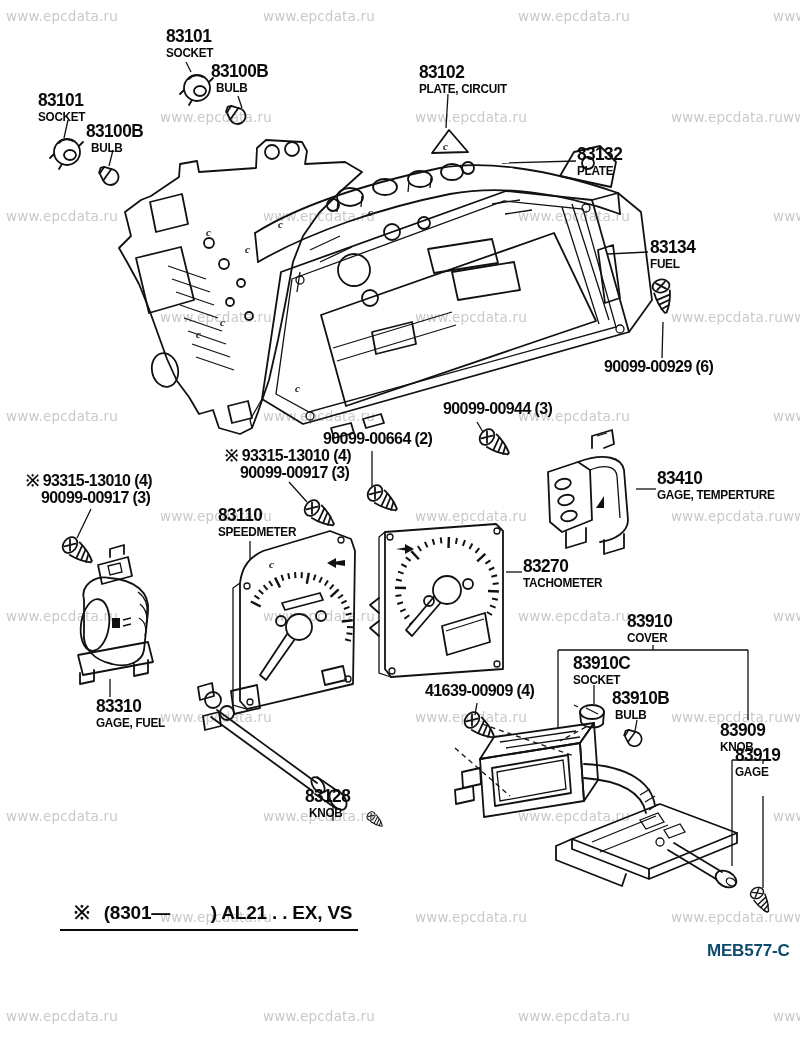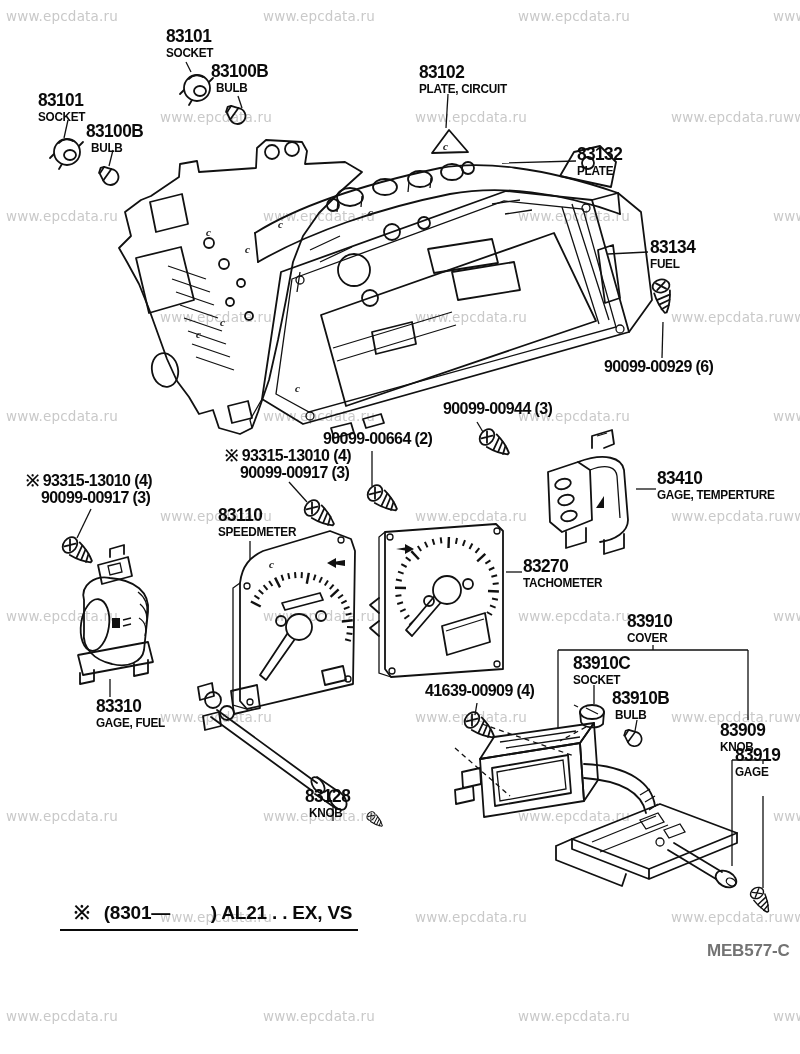--- a/index.html
+++ b/index.html
@@ -19,21 +19,21 @@
   .pname{font-weight:bold;font-size:12px;letter-spacing:-0.3px;margin-top:1px;transform:scaleX(0.98);transform-origin:left top;}
   .snum{font-weight:bold;font-size:16px;letter-spacing:-0.6px;}
   .indent{margin-left:15px;}
   #footnote{
     position:absolute;left:60px;top:899px;z-index:2;color:#0a0a0a;
     font-weight:bold;font-size:19px;white-space:pre;letter-spacing:-0.2px;
     border-bottom:2.5px solid #0a0a0a;padding:0 6px 4px 14px;
   }
   #footnote .marker{margin-right:14px;}
   #diagram-code{
-    position:absolute;left:707px;top:941px;z-index:2;color:#737373;
+    position:absolute;left:707px;top:941px;z-index:2;color:#0c4a6e;
     font-weight:bold;font-size:17px;letter-spacing:-0.2px;
   }
   svg .ln{fill:none;stroke:#111;stroke-width:1.8;stroke-linejoin:round;stroke-linecap:round;}
   svg .thin{fill:none;stroke:#111;stroke-width:1.3;}
   svg .dash{fill:none;stroke:#111;stroke-width:1.3;stroke-dasharray:5 4;}
   svg .fillw{fill:#fff;stroke:#111;stroke-width:1.8;stroke-linejoin:round;}
   svg .blk{fill:#111;stroke:none;}
   svg text.cmark{font:italic bold 11px "Liberation Serif",serif;fill:#111;}
 </style>
 </head>

